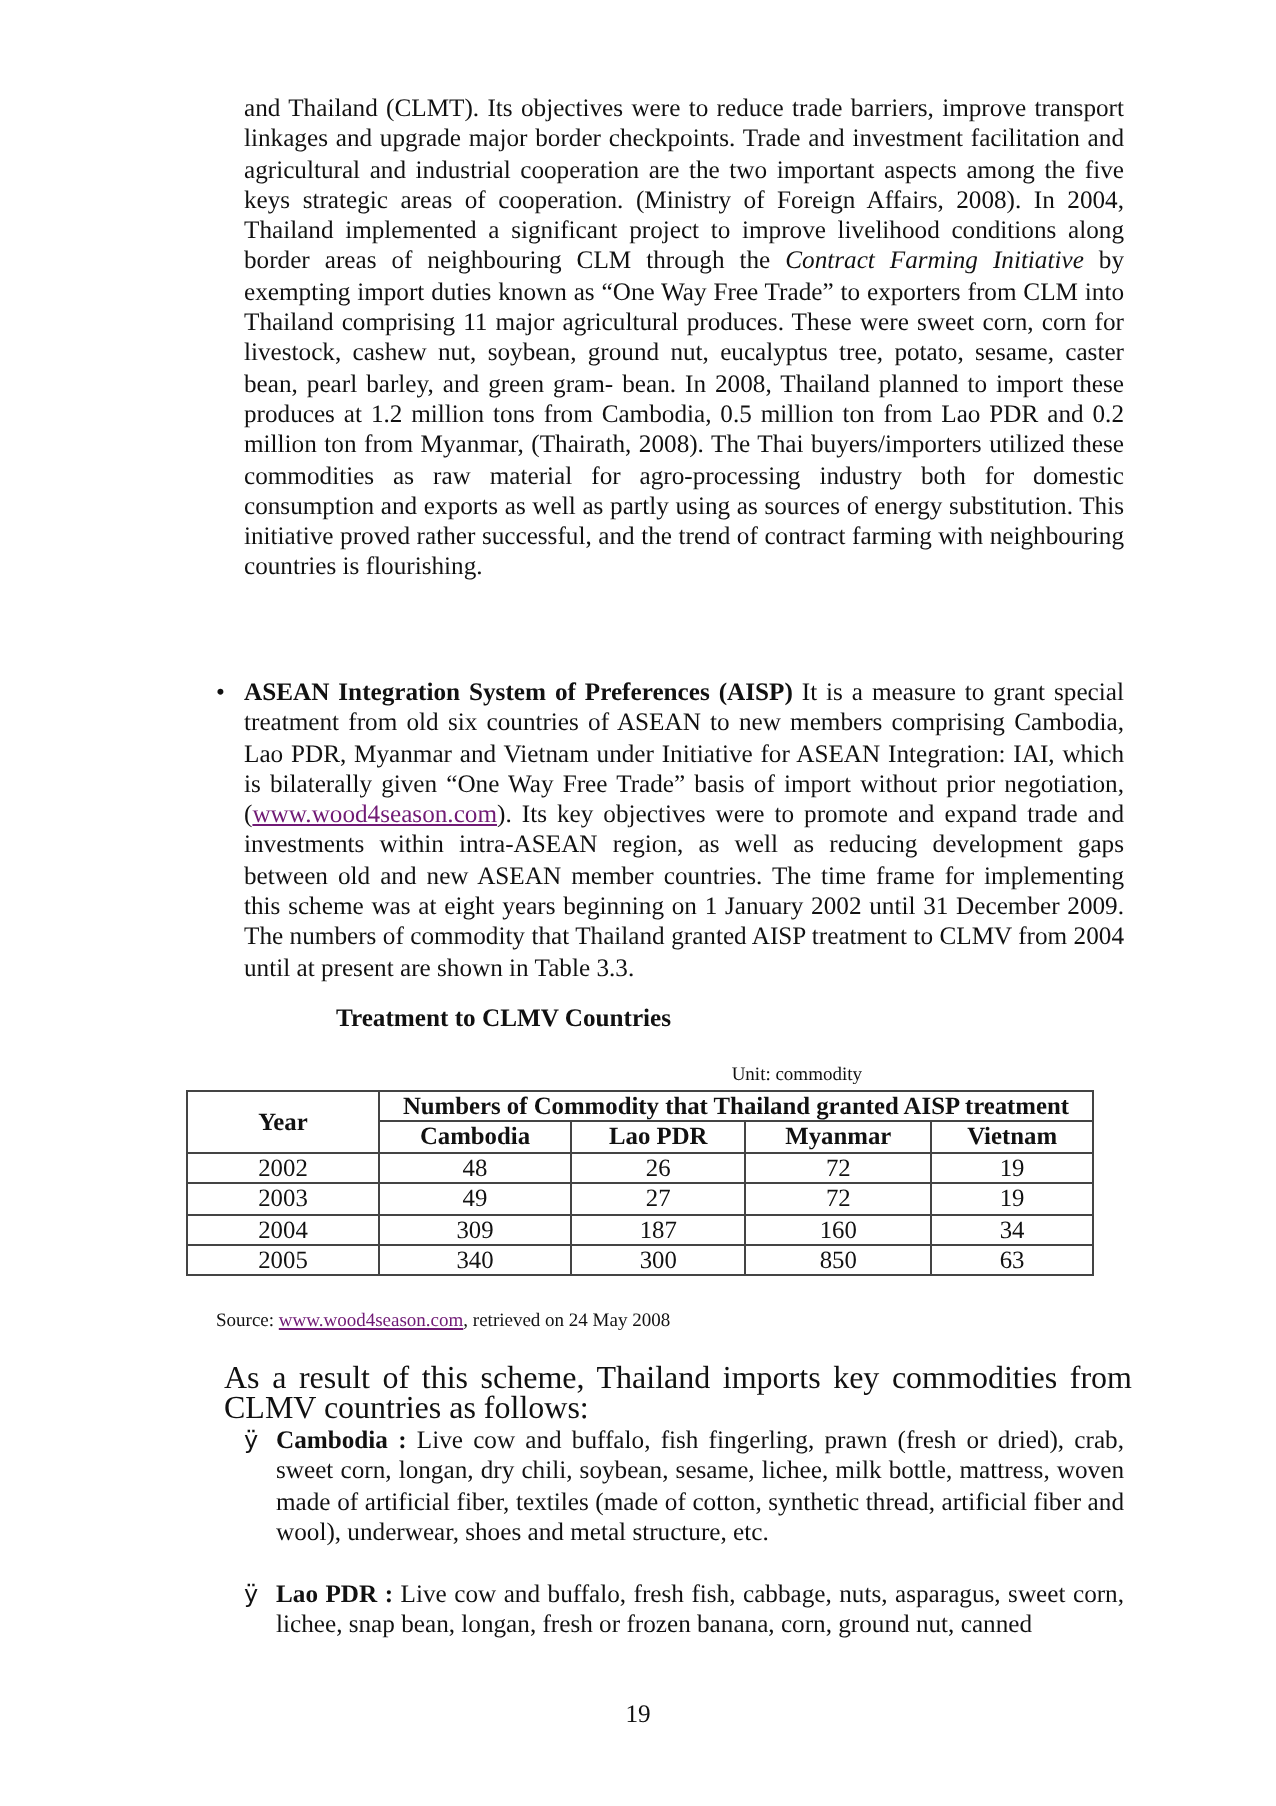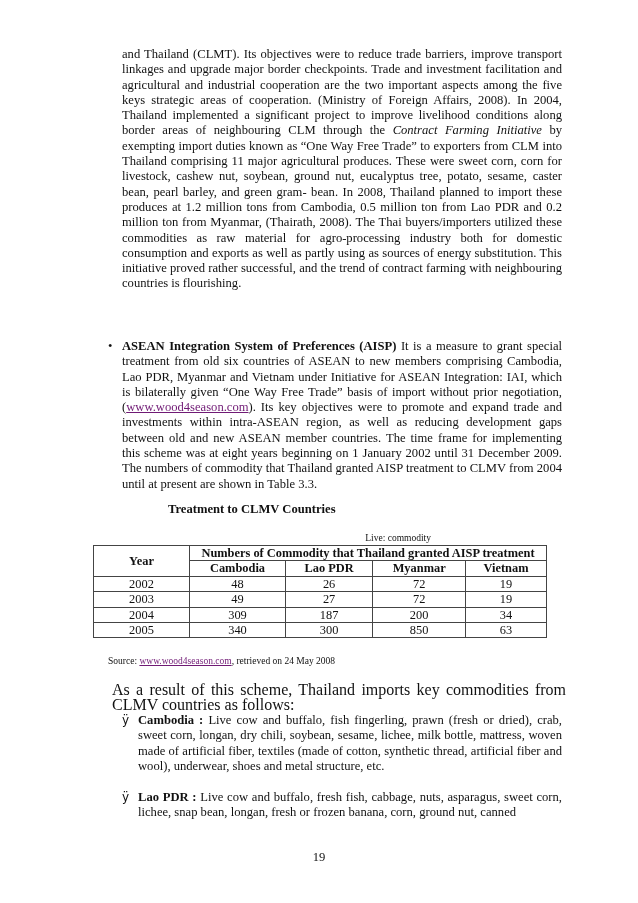--- a/index.html
+++ b/index.html
@@ -39,21 +39,21 @@
   <div class="para p1"><span>and Thailand (CLMT). Its objectives were to reduce trade barriers, improve transport linkages and upgrade major border checkpoints. Trade and investment facilitation and agricultural and industrial cooperation are the two important aspects among the five keys strategic areas of cooperation. (Ministry of Foreign Affairs, 2008). In 2004, Thailand implemented a significant project to improve livelihood conditions along border areas of neighbouring CLM through the </span><i>Contract Farming Initiative</i><span> by exempting import duties known as “One Way Free Trade” to exporters from CLM into Thailand comprising 11 major agricultural produces. These were sweet corn, corn for livestock, cashew nut, soybean, ground nut, eucalyptus tree, potato, sesame, caster bean, pearl barley, and green gram- bean. In 2008, Thailand planned to import these produces at 1.2 million tons from Cambodia, 0.5 million ton from Lao PDR and 0.2 million ton from Myanmar, (Thairath, 2008). The Thai buyers/importers utilized these commodities as raw material for agro-processing industry both for domestic consumption and exports as well as partly using as sources of energy substitution. This initiative proved rather successful, and the trend of contract farming with neighbouring countries is flourishing.</span></div>
 
   <div class="bullet-block">
     <span class="bullet-dot">•</span>
     <div class="bullet-text"><b>ASEAN Integration System of Preferences (AISP)</b><span>  It is a measure to grant special treatment from old six countries of ASEAN to new members comprising Cambodia, Lao PDR, Myanmar and Vietnam under Initiative for ASEAN Integration: IAI, which is bilaterally given “One Way Free Trade” basis of import without prior negotiation, (</span><a class="link">www.wood4season.com</a><span>). Its key objectives were to promote and expand trade and investments within intra-ASEAN region, as well as reducing development gaps between old and new ASEAN member countries. The time frame for implementing this scheme was at eight years beginning on 1 January 2002 until 31 December 2009. The numbers of commodity that Thailand granted AISP treatment to CLMV from 2004 until at present are shown in Table 3.3.</span></div>
   </div>
 
   <div class="caption">
     <div class="line2">Treatment to CLMV Countries</div>
   </div>
-  <div class="unit">Live: commodity</div>
+  <div class="unit">Unit: commodity</div>
 
   <table class="data">
     <thead>
       <tr>
         <th class="col-year" rowspan="2">Year</th>
         <th colspan="4">Numbers of  Commodity that Thailand granted AISP treatment</th>
       </tr>
       <tr>
         <th>Cambodia</th>
         <th>Lao PDR</th>
@@ -73,21 +73,21 @@
         <td class="year">2003</td>
         <td class="num">49</td>
         <td class="num">27</td>
         <td class="num">72</td>
         <td class="num">19</td>
       </tr>
       <tr>
         <td class="year">2004</td>
         <td class="num">309</td>
         <td class="num">187</td>
-        <td class="num">200</td>
+        <td class="num">160</td>
         <td class="num">34</td>
       </tr>
       <tr>
         <td class="year">2005</td>
         <td class="num">340</td>
         <td class="num">300</td>
         <td class="num">850</td>
         <td class="num">63</td>
       </tr>
     </tbody>

